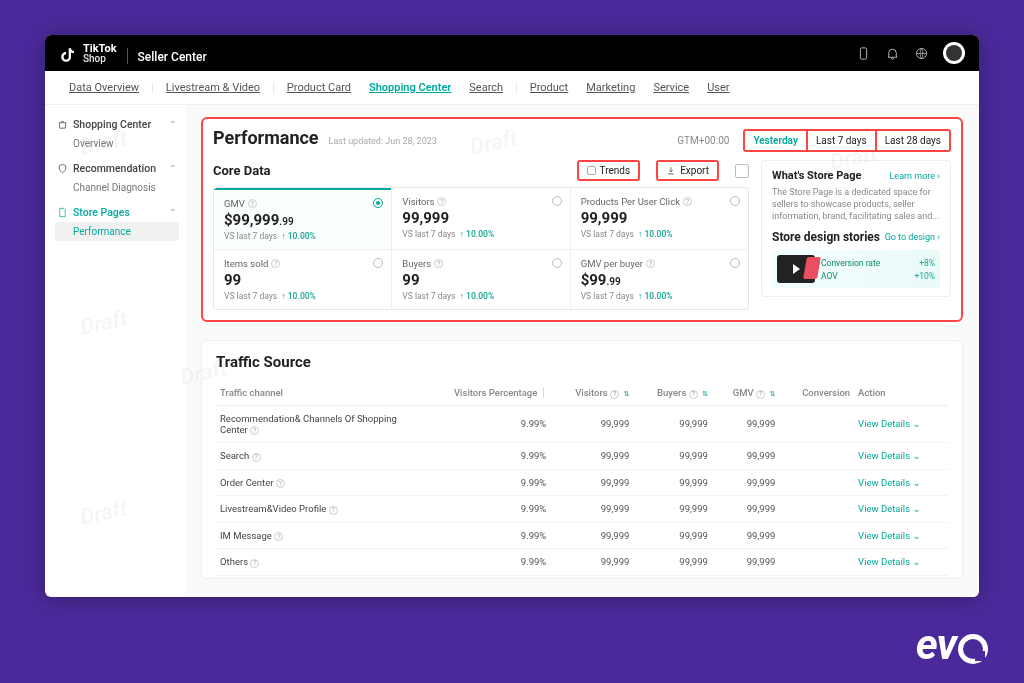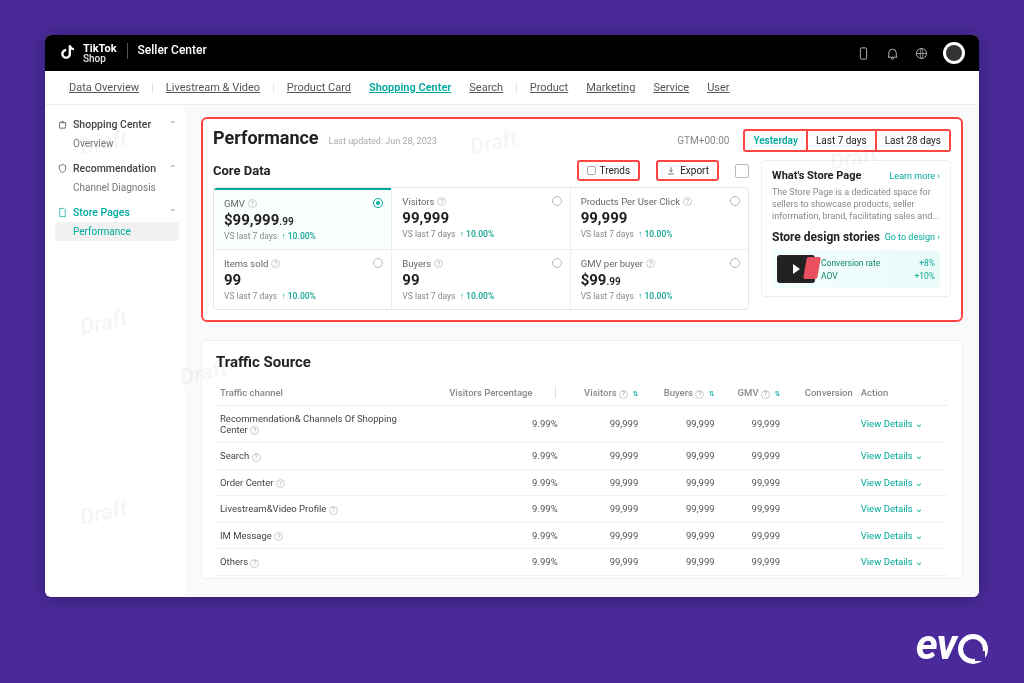--- a/index.html
+++ b/index.html
@@ -24,21 +24,21 @@
 }
 .topbar {
   background: #000;
   color: #fff;
   height: 36px;
   display: flex;
   align-items: center;
   padding: 0 14px;
   justify-content: space-between;
 }
-.brand { display: flex; align-items: flex-start; gap: 6px; }
+.brand { display: flex; align-items: flex-end; gap: 6px; }
 .tlogo-svg { width:18px; height:18px; flex-shrink:0;}
 .brand-txt { font-size: 11px; font-weight: 700; line-height: 1; }
 .brand-txt small { display:block; font-size:10px; font-weight:500; opacity:.9;}
 .brand-sep { width:1px; height:16px; background:#555; margin:0 4px; }
 .top-icons { display:flex; gap:14px; align-items:center; }
 .top-icon { width:15px; height:15px; opacity:.85; cursor:pointer; }
 .avatar { width:22px; height:22px; border-radius:50%; background:#fff; display:flex; align-items:center; justify-content:center; }
 .avatar-inner { width:16px; height:16px; border-radius:50%; background:#333; }
 
 .tabs {
@@ -139,21 +139,21 @@
 }
 .tf-title { font-size:15px; font-weight:700; margin-bottom:10px; }
 .tf-table { width:100%; border-collapse:collapse; font-size:9.5px; }
 .tf-table th { text-align:left; font-weight:500; color:#888; border-bottom:1px solid #eee; padding:6px 4px; }
 .tf-table th .sort { font-size:7px; color:#00a99d; margin-left:2px;}
 .tf-table td { padding:7px 4px; border-bottom:1px solid #f3f3f3; color:#444;}
 .tf-table td:first-child { max-width:150px; }
 .tf-table td.num { text-align:right; color:#555;}
 .tf-table td.action { color:#00a99d; cursor:pointer; text-align:left; white-space:nowrap;}
 .tf-table th.num { text-align:right; }
-.tf-table th .vsep { border-right:1px solid #ddd; padding-right:22px; margin-right:2px; }
+.tf-table th .vsep { border-right:1px solid #ddd; padding-right:6px; margin-right:2px; }
 
 .watermark {
   position:absolute; font-size:22px; font-style:italic; color:rgba(0,0,0,.04);
   transform: rotate(-12deg); pointer-events:none; font-weight:600;
 }
 .eva-logo { position:absolute; right:36px; bottom:14px; color:#fff; font-size:42px; font-weight:700; font-style:italic; letter-spacing:-1px; display:flex; align-items:center; gap:2px;}
 .eva-dot { width:30px; height:30px; border:5px solid #fff; border-radius:50%; display:inline-block; position:relative; top:4px;}
 .eva-dot::after{content:""; position:absolute; right:-2px; bottom:-2px; width:10px; height:10px; background:#4a2a9a; }
 </style>
 </head>

